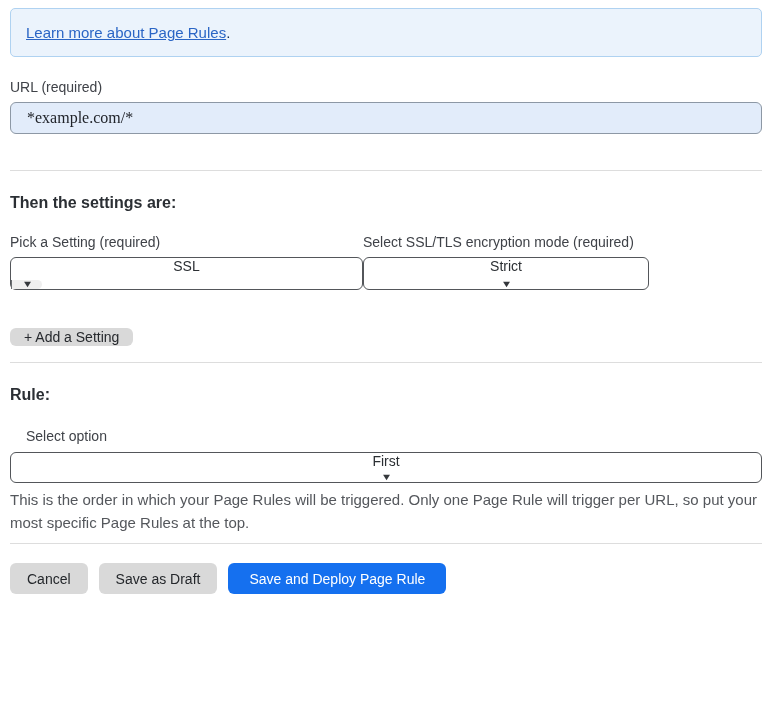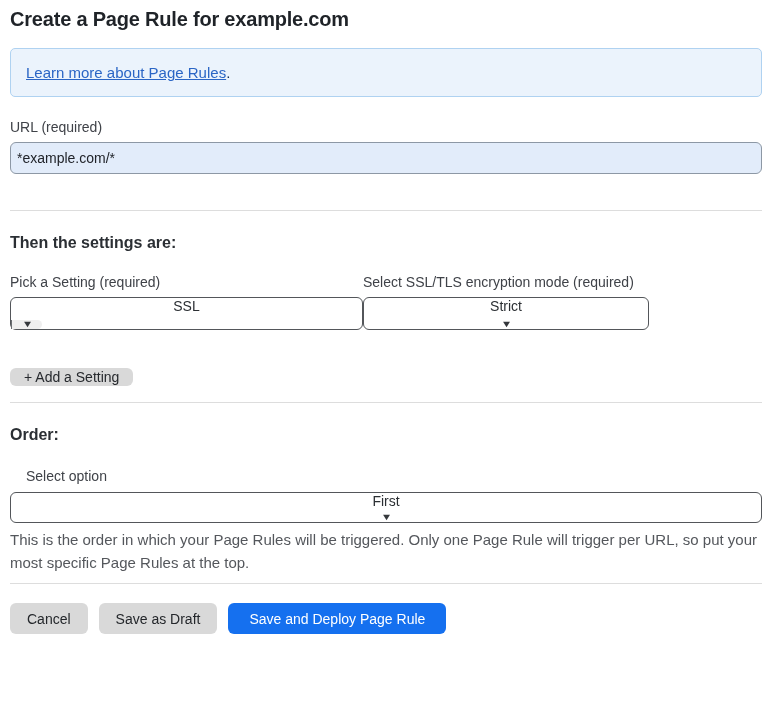--- a/index.html
+++ b/index.html
@@ -46,24 +46,24 @@
     color: #3F4248;
     margin: 0 0 7px 0;
   }
 
   .url-input {
     width: 100%;
     height: 32px;
     background: #E2ECFA;
     border: 1px solid #8D98A5;
     border-radius: 6px;
-    padding: 0 6px;
-    font-size: 14px;
+    padding: 0 16px;
+    font-size: 16px;
     color: #21242A;
-    font-family: Liberation Sans, sans-serif;
+    font-family: Liberation Serif, serif;
     outline: none;
   }
 
   .divider {
     border: none;
     border-top: 1px solid #DDDDDD;
     margin: 0;
   }
   .divider-1 { margin-top: 36px; }
   .divider-2 { margin-top: 16px; }
@@ -149,21 +149,20 @@
     cursor: pointer;
   }
   .btn-gray { background: #D9D9D9; color: #24272B; padding: 0 17px; }
   .btn-blue { background: #1570EF; color: #ffffff; padding: 0 21px; }
 </style>
 </head>
 <body>
 
 <div class="container">
 
-  <h1 class="page-title">Create a Page Rule for example.com</h1>
 
   <div class="info-box">
     <div class="info-link-line"><a class="info-link">Learn more about Page Rules</a><span>.</span></div>
   </div>
 
   <p class="field-label">URL (required)</p>
   <input class="url-input" type="text" value="*example.com/*" style="">
 
   <hr class="divider divider-1">
 
@@ -185,21 +184,21 @@
         <span class="select-value">Strict</span>
         <span class="chev">▼</span>
       </div>
     </div>
   </div>
 
   <button class="add-setting-btn">+ Add a Setting</button>
 
   <hr class="divider divider-2">
 
-  <h2 class="section-heading">Order:</h2>
+  <h2 class="section-heading">Rule:</h2>
 
   <p class="field-label order-label">Select option</p>
   <div class="select select-plain order-select">
     <span class="select-value">First</span>
     <span class="chev">▼</span>
   </div>
 
   <p class="help-text">This is the order in which your Page Rules will be triggered. Only one Page Rule will trigger per URL, so put your most specific Page Rules at the top.</p>
 
   <hr class="divider divider-3">

